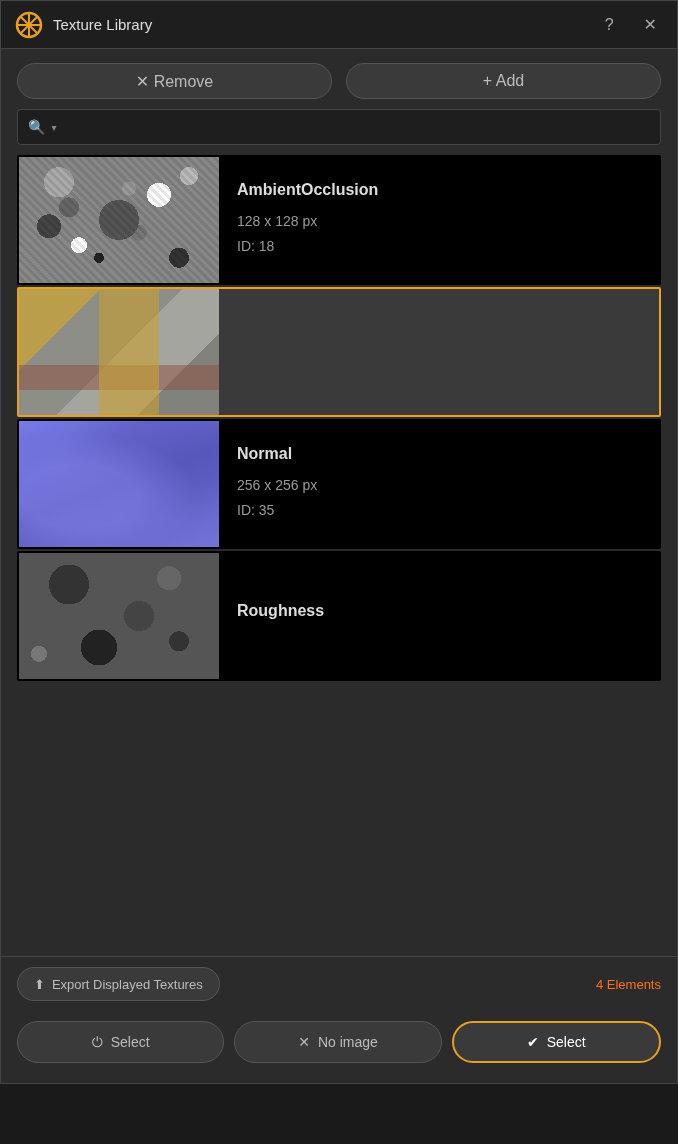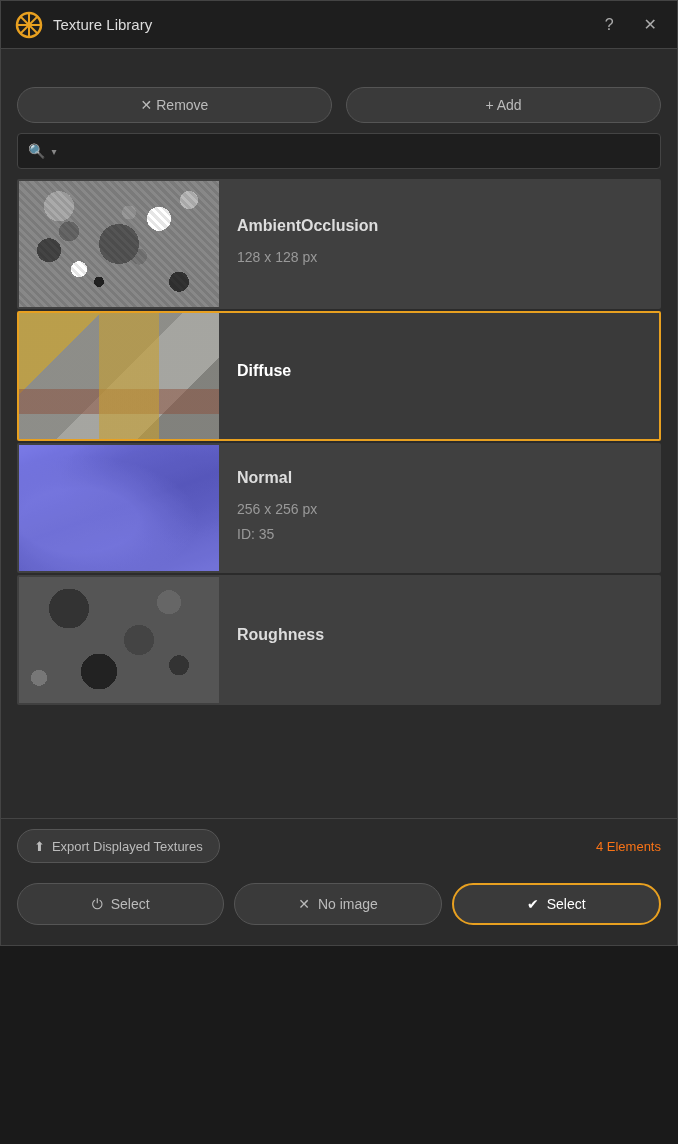--- a/index.html
+++ b/index.html
@@ -7,21 +7,21 @@
       width: 678px;
       height: 1144px;
       background: #1a1a1a;
       font-family: 'Segoe UI', Arial, sans-serif;
       color: #ccc;
       overflow: hidden;
     }
 
     .window {
       width: 678px;
-      height: 946px;
+      height: 1084px;
       background: #2b2b2b;
       border: 1px solid #444;
       display: flex;
       flex-direction: column;
     }
 
     
     .title-bar {
       background: #1e1e1e;
       height: 48px;
@@ -64,27 +64,26 @@
       gap: 14px;
       flex-shrink: 0;
     }
     .toolbar-btn {
       flex: 1;
       height: 36px;
       background: #3a3a3a;
       border: 1px solid #555;
       border-radius: 18px;
       color: #bbb;
-      font-size: 14px;
+      font-size: 16px;
       display: flex;
       align-items: center;
       justify-content: center;
       gap: 6px;
       cursor: pointer;
-      margin-top: 24px;
     }
 
     
     .search-bar {
       margin: 0 16px 10px;
       height: 36px;
       background: #1e1e1e;
       border: 1px solid #444;
       border-radius: 4px;
       display: flex;
@@ -119,21 +118,21 @@
     }
     .texture-list::-webkit-scrollbar-thumb {
       background: #555;
       border-radius: 5px;
     }
 
     .texture-item {
       display: flex;
       align-items: center;
       height: 130px;
-      background: #404040;
+      background: #000000;
       margin-bottom: 2px;
       cursor: pointer;
       border: 2px solid transparent;
       border-radius: 2px;
     }
     .texture-item.selected {
       background: #3a3a3a;
       border: 2px solid #e8a020;
     }
 
@@ -343,30 +342,30 @@
   </div>
 
   <div class="texture-list">
 
     <div class="texture-item">
       <div class="texture-thumb thumb-ao"></div>
       <div class="texture-info">
         <div class="texture-name">AmbientOcclusion</div>
         <div class="texture-meta">
           <div>128 x 128 px</div>
+          <div>ID: 18</div>
         </div>
       </div>
     </div>
 
     <div class="texture-item selected">
       <div class="texture-thumb thumb-diffuse">
         <div class="thumb-diffuse-overlay"></div>
       </div>
       <div class="texture-info">
-        <div class="texture-name">Diffuse</div>
       </div>
     </div>
 
     <div class="texture-item">
       <div class="texture-thumb thumb-normal"></div>
       <div class="texture-info">
         <div class="texture-name">Normal</div>
         <div class="texture-meta">
           <div>256 x 256 px</div>
           <div>ID: 35</div>

